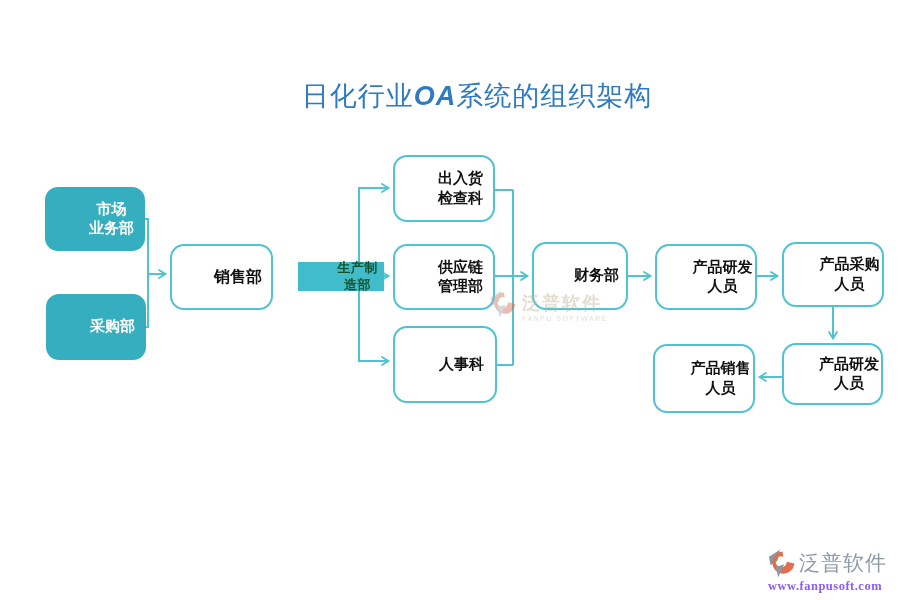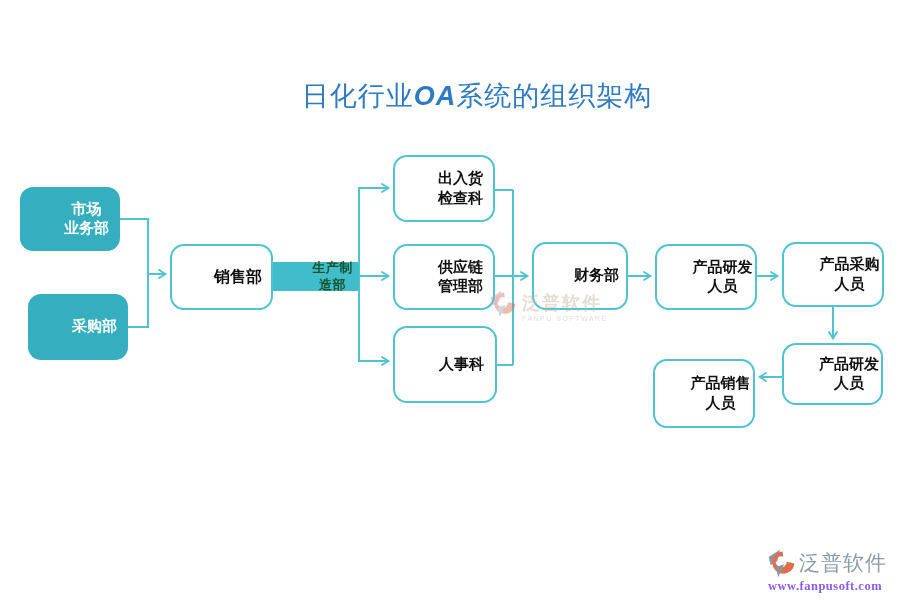--- a/index.html
+++ b/index.html
@@ -15,41 +15,41 @@
   }
   .title .oa { font-weight:bold; font-style:italic; font-family:"Liberation Sans", sans-serif;margin-top:16px; }
   svg.wires { position:absolute; left:0; top:0; }
   .node {
     position:absolute; display:flex; align-items:center; justify-content:center;
     text-align:center; font-weight:bold; white-space:pre-line; line-height:1.3;
     box-sizing:border-box;
     padding-left:33px;
   }
   .node.teal {
-    background:#35AFBF; color:#ffffff; border-radius:13px; font-size:15px;
+    background:#35AFBF; color:#ffffff; border-radius:13px; font-size:15px;margin-left:25px;
   }
   .node.white {
     background:#ffffff; border:2px solid #4FC3D1; border-radius:14px;
     color:#111111; font-size:15px;
   }
   #n-sales { left:170px; top:244px; width:103px; height:66px; font-size:16px; }
   #n-market { left:20px; top:187px; width:100px; height:64px; }
-  #n-purchasing { left:28px; top:294px; width:100px; height:66px; }
+  #n-purchasing { left:21px; top:294px; width:100px; height:66px; }
   #n-prodmfg {
     left:273px; top:262px; width:86px; height:29px;
     background:#41BCCA; color:#14532d; border-radius:0; font-size:13px; letter-spacing:0.5px;
   }
   #n-inspection { left:393px; top:155px; width:102px; height:67px; }
   #n-supply { left:393px; top:244px; width:102px; height:66px; }
   #n-hr { left:393px; top:326px; width:104px; height:77px; }
   #n-finance { left:532px; top:242px; width:96px; height:68px; }
   #n-rd { left:655px; top:244px; width:102px; height:66px; }
   #n-ppurch { left:782px; top:242px; width:102px; height:65px; }
   #n-pprod { left:782px; top:343px; width:101px; height:62px; }
-  #n-psales { left:653px; top:344px; width:102px; height:69px;margin-top:15px; }
+  #n-psales { left:653px; top:344px; width:102px; height:69px; }
 
   
   .wm-center {
     position:absolute; left:490px; top:290px; display:flex; align-items:flex-start;
     opacity:0.45; pointer-events:none;
   }
   .wm-center .wm-texts { margin-left:4px; }
   .wm-center .wm-brand {
     font-size:18px; font-weight:bold; color:#C2B49C; letter-spacing:2px; line-height:1;
     margin-top:4px;

